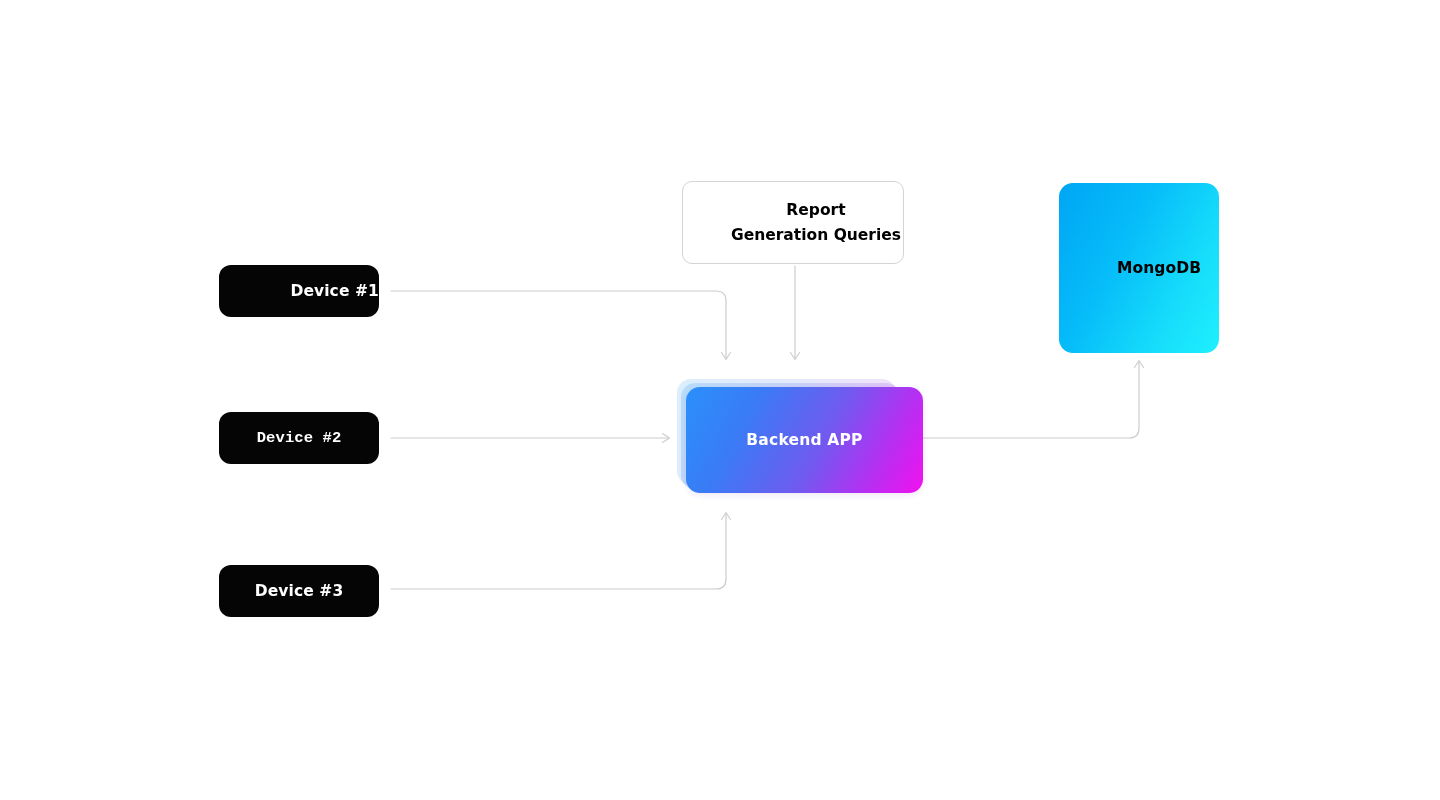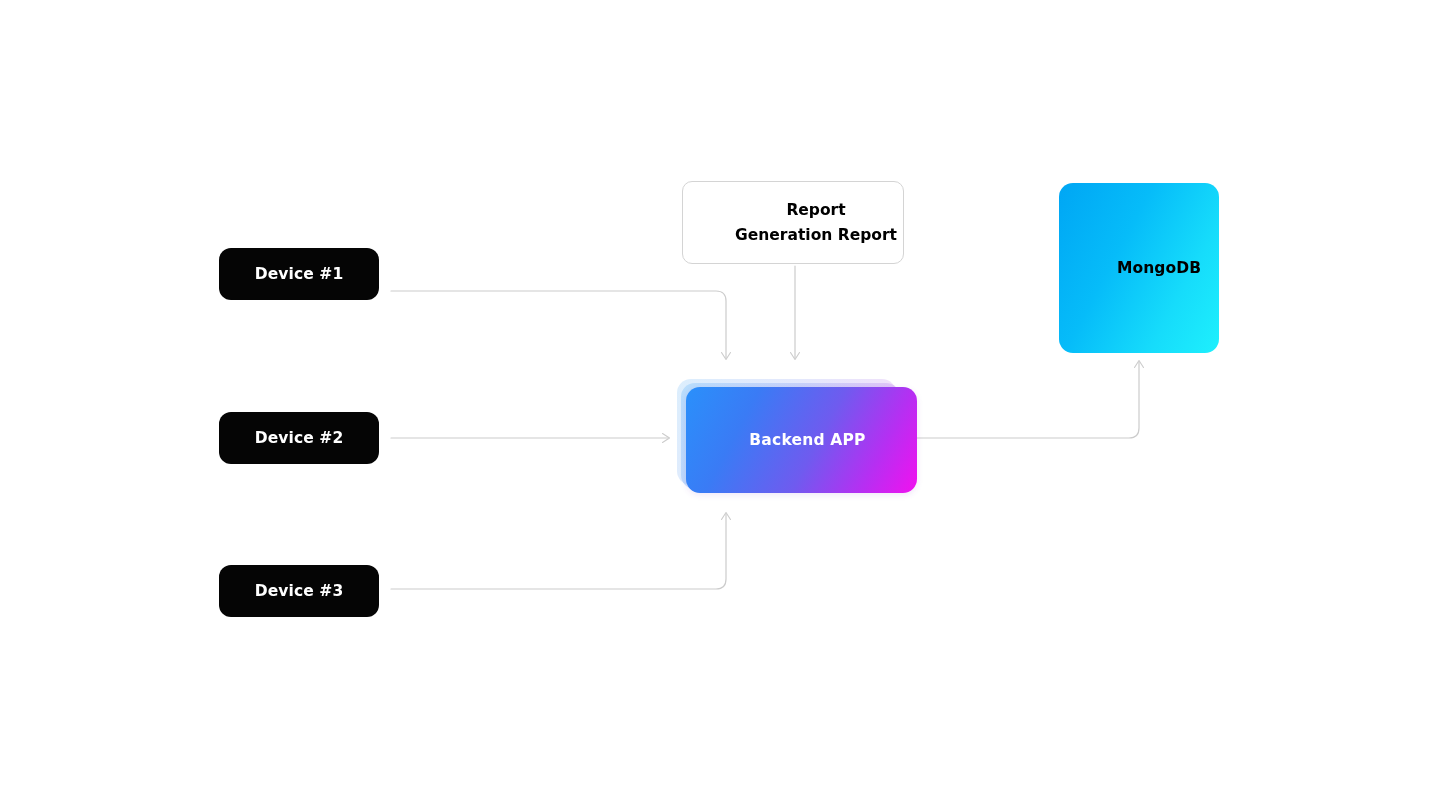--- a/index.html
+++ b/index.html
@@ -42,22 +42,22 @@
     height: 52px;
     left: 219px;
   }
   .device .label {
     color: #ffffff;
     font-size: 15.5px;
     font-weight: 700;
     letter-spacing: 0.1px;
     line-height: 1.2;
   }
-  #device-1 { top: 248px; }
-  #device-2 { top: 412px; }
+  #device-1 { top: 265px; justify-content: flex-end; }
+  #device-2 { top: 412px; font-family: Liberation Mono, monospace; }
   #device-3 { top: 565px; align-items: center; }
 
   
   #report-queries {
     left: 682px;
     top: 181px;
     width: 222px;
     height: 83px;
     background: #ffffff;
     border: 1px solid #d4d4d4;
@@ -93,28 +93,27 @@
   }
   .ghost-2 {
     left: 4px; top: 4px;
     width: 219px; height: 106px;
     background: linear-gradient(115deg, #9fd2fb 0%, #b4c3f8 45%, #e8a8f4 100%);
     opacity: 0.6;
   }
   #backend-app {
     position: absolute;
     left: 9px; top: 8px;
-    width: 219px; height: 106px;
+    width: 237px; height: 106px;
     border-radius: 14px;
     background: linear-gradient(118deg, #2a90fb 0%, #3a7bf5 26%, #6f5bef 56%, #b62ff2 80%, #f211ef 100%);
     display: flex;
     align-items: center;
     justify-content: center;
     box-shadow: 0 2px 6px rgba(120, 60, 200, 0.12);
-    padding-left: 12px;
   }
   #backend-app .label {
     color: #ffffff;
     font-size: 15.5px;
     font-weight: 700;
     letter-spacing: 0.2px;
   }
 
   
   #mongodb {
@@ -180,21 +179,21 @@
   <span class="label">Device #2</span>
 </div>
 
 <div class="node device" id="device-3">
   <span class="label">Device #3</span>
 </div>
 
 <div class="node" id="report-queries">
   <div class="label">
     <div>Report</div>
-    <div>Generation Report</div>
+    <div>Generation Queries</div>
   </div>
 </div>
 
 <div id="backend-wrap">
   <div class="backend-ghost ghost-1"></div>
   <div class="backend-ghost ghost-2"></div>
   <div id="backend-app">
     <span class="label">Backend APP</span>
   </div>
 </div>

